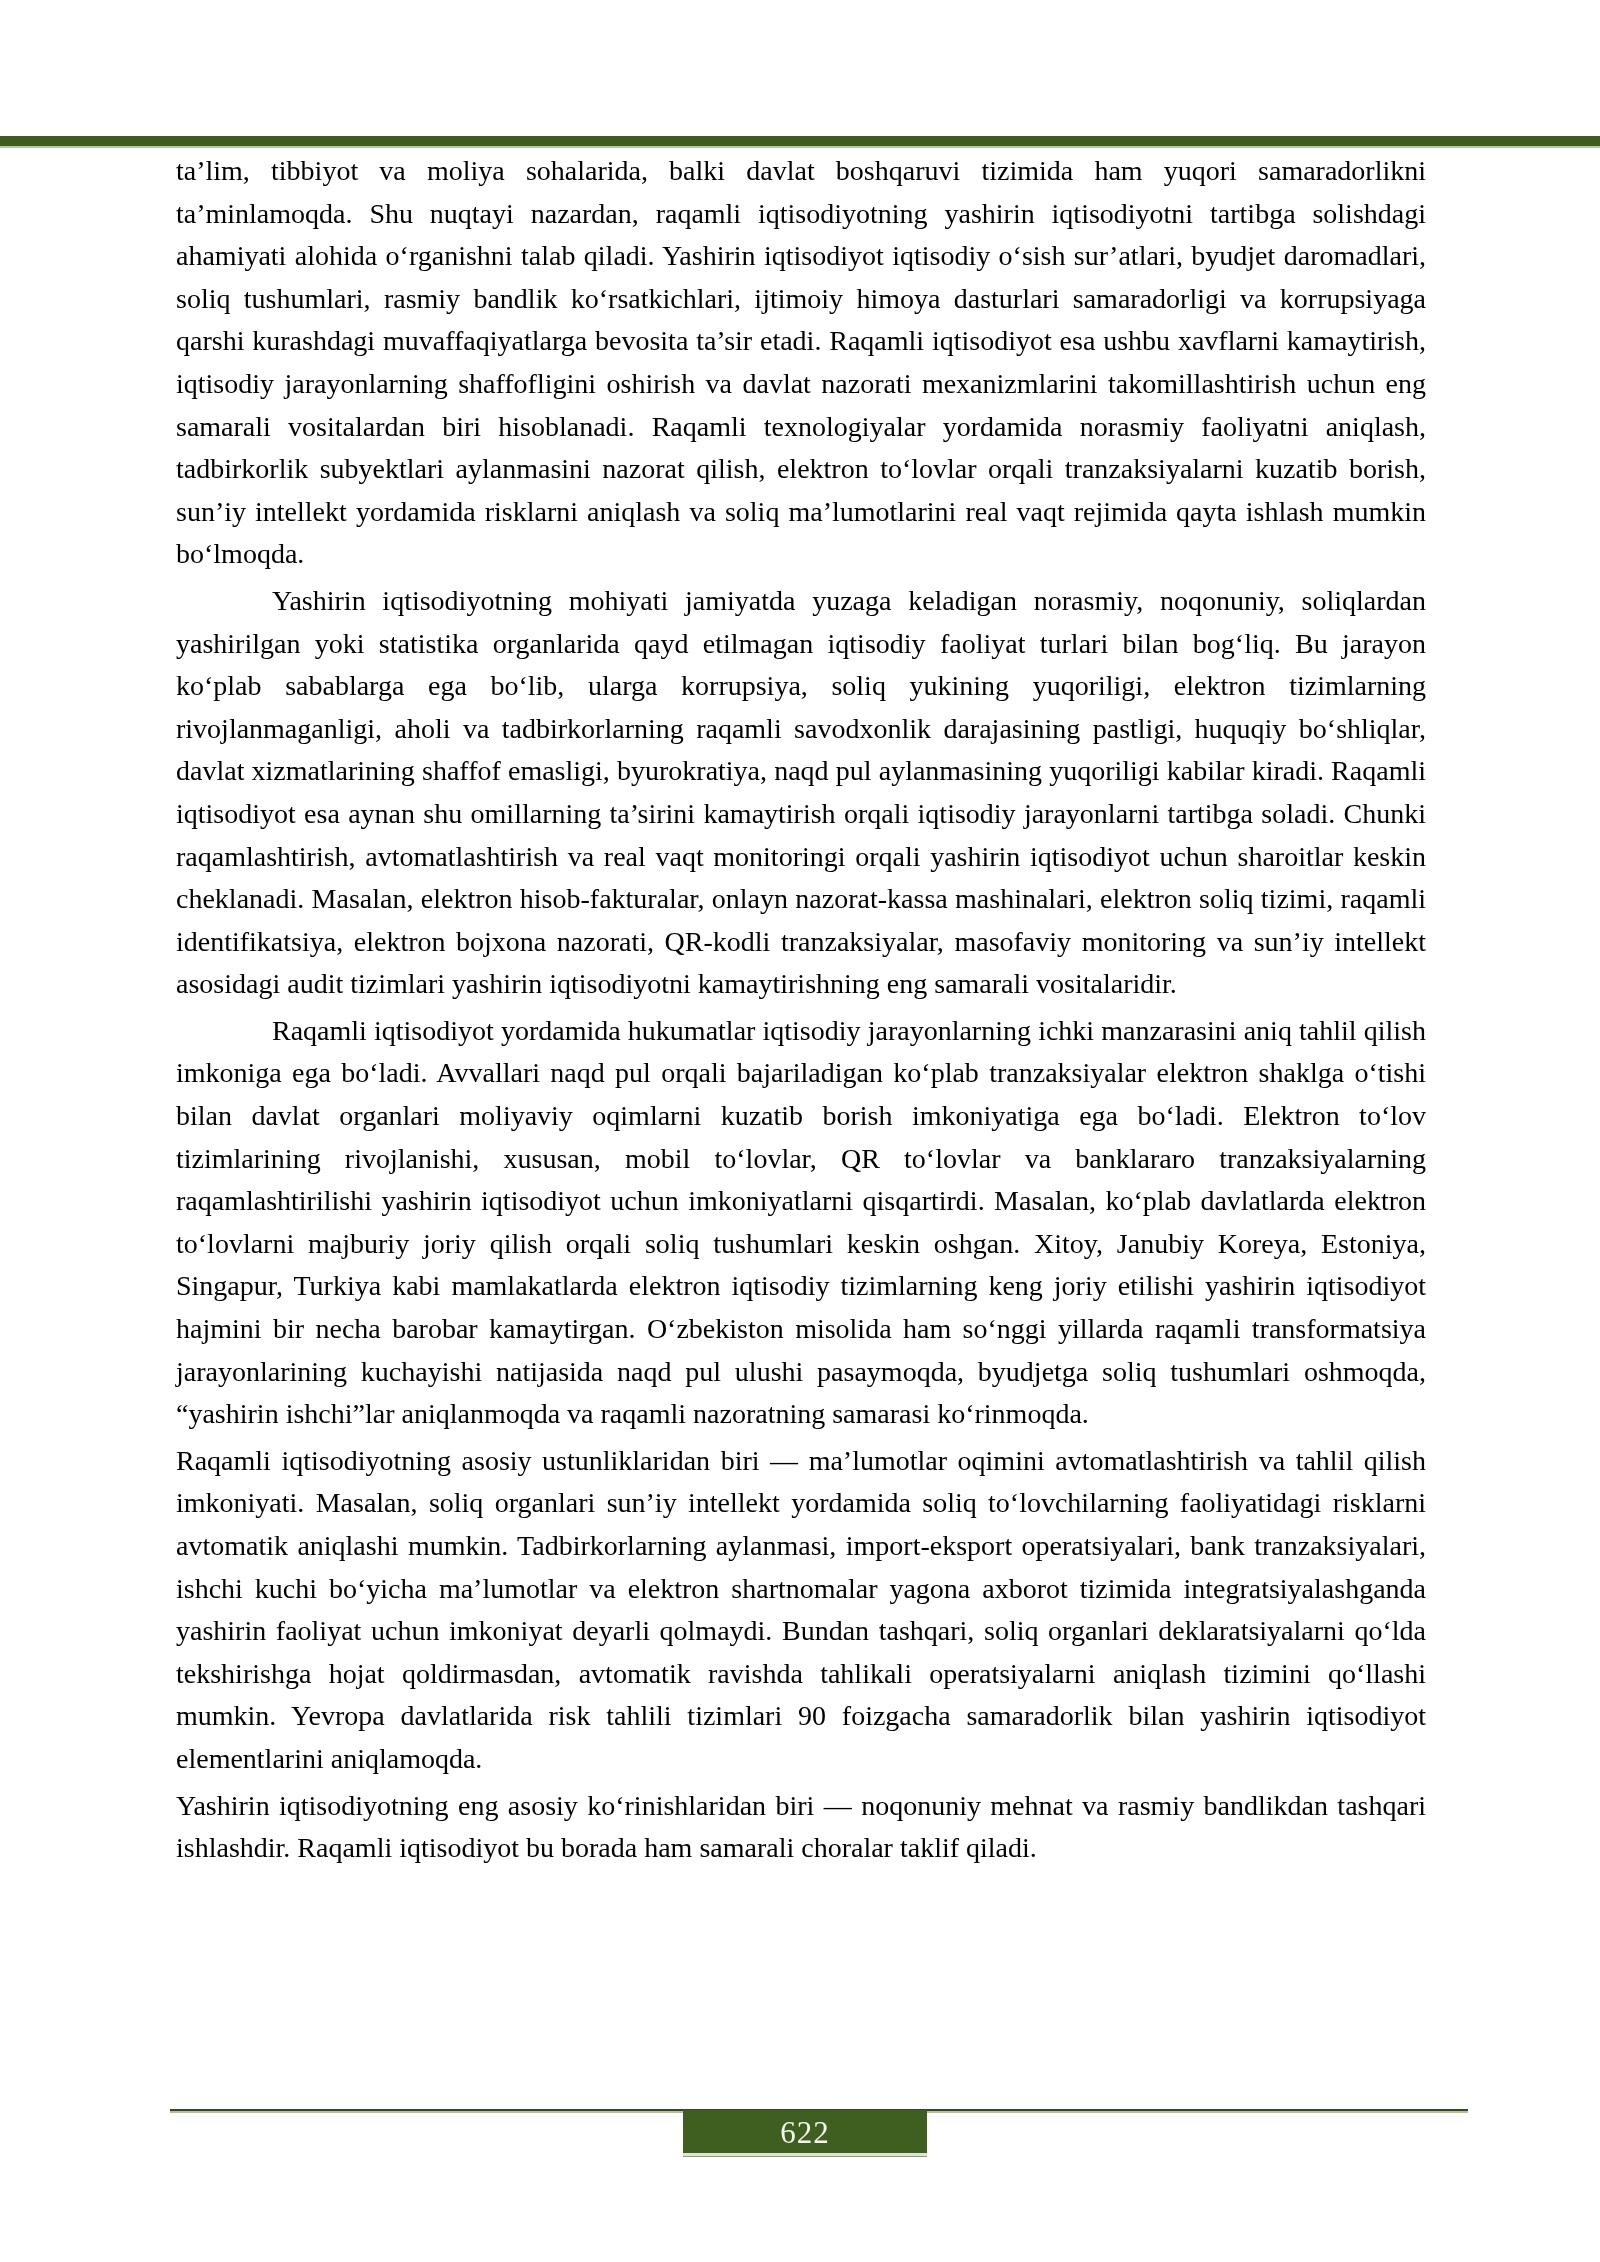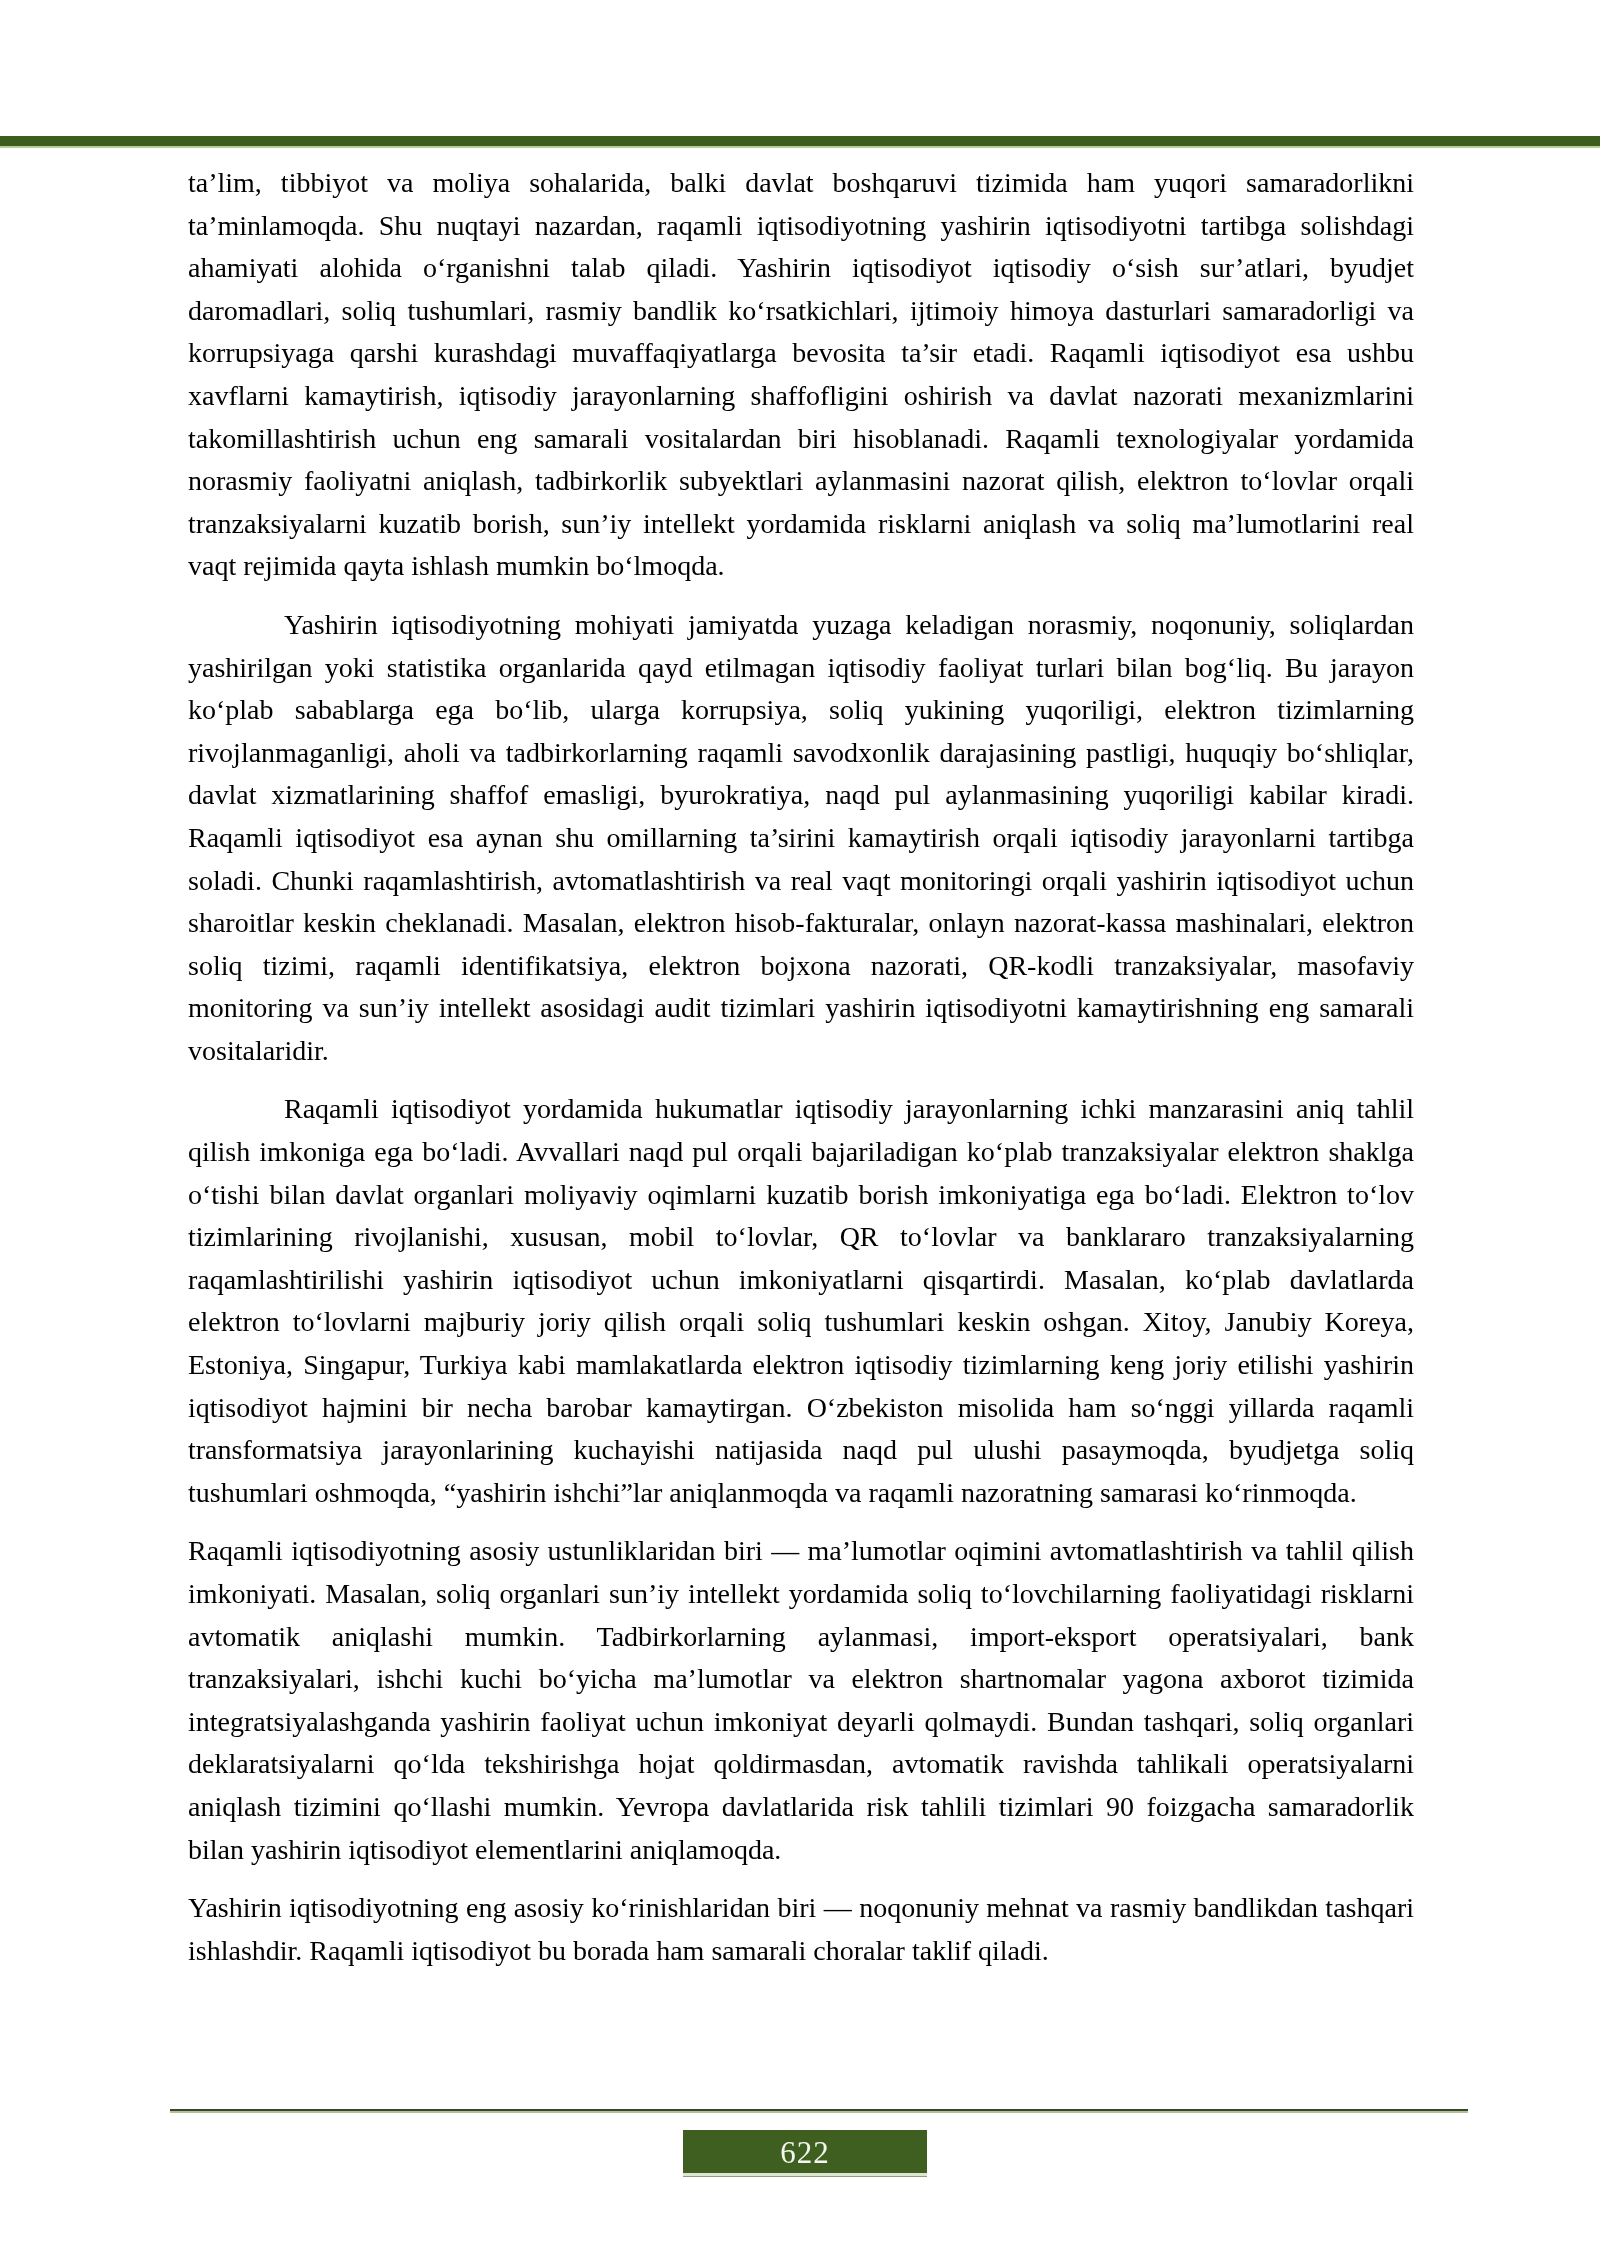--- a/index.html
+++ b/index.html
@@ -44,21 +44,21 @@
     position: absolute;
     top: 146px;
     left: 172px;
     width: 1258px;
     font-size: 28px;
     line-height: 42.6px;
     color: #000000;
     text-align: justify;
   }
   .doc-body p {
-    margin: 16px;
+    margin: 4px;
     padding: 0;
   }
   .doc-body p.indented {
     text-indent: 96px;
   }
   .footer-rule {
     position: absolute;
     top: 2109px;
     left: 170px;
     width: 1298px;
@@ -71,21 +71,20 @@
     top: 2110px;
     left: 683px;
     width: 244px;
     height: 43px;
     background: #3f5f20;
     border-bottom: 3px solid #dde6cf;
     box-shadow: 0 1px 0 #8f9b80;
     display: flex;
     align-items: center;
     justify-content: center;
-    margin-top: 20px;
   }
   .page-number {
     color: #f4f6ee;
     font-size: 31px;
     font-weight: normal;
     letter-spacing: 1px;
     line-height: 1;
     padding-top: 2px;
   }
 </style>

